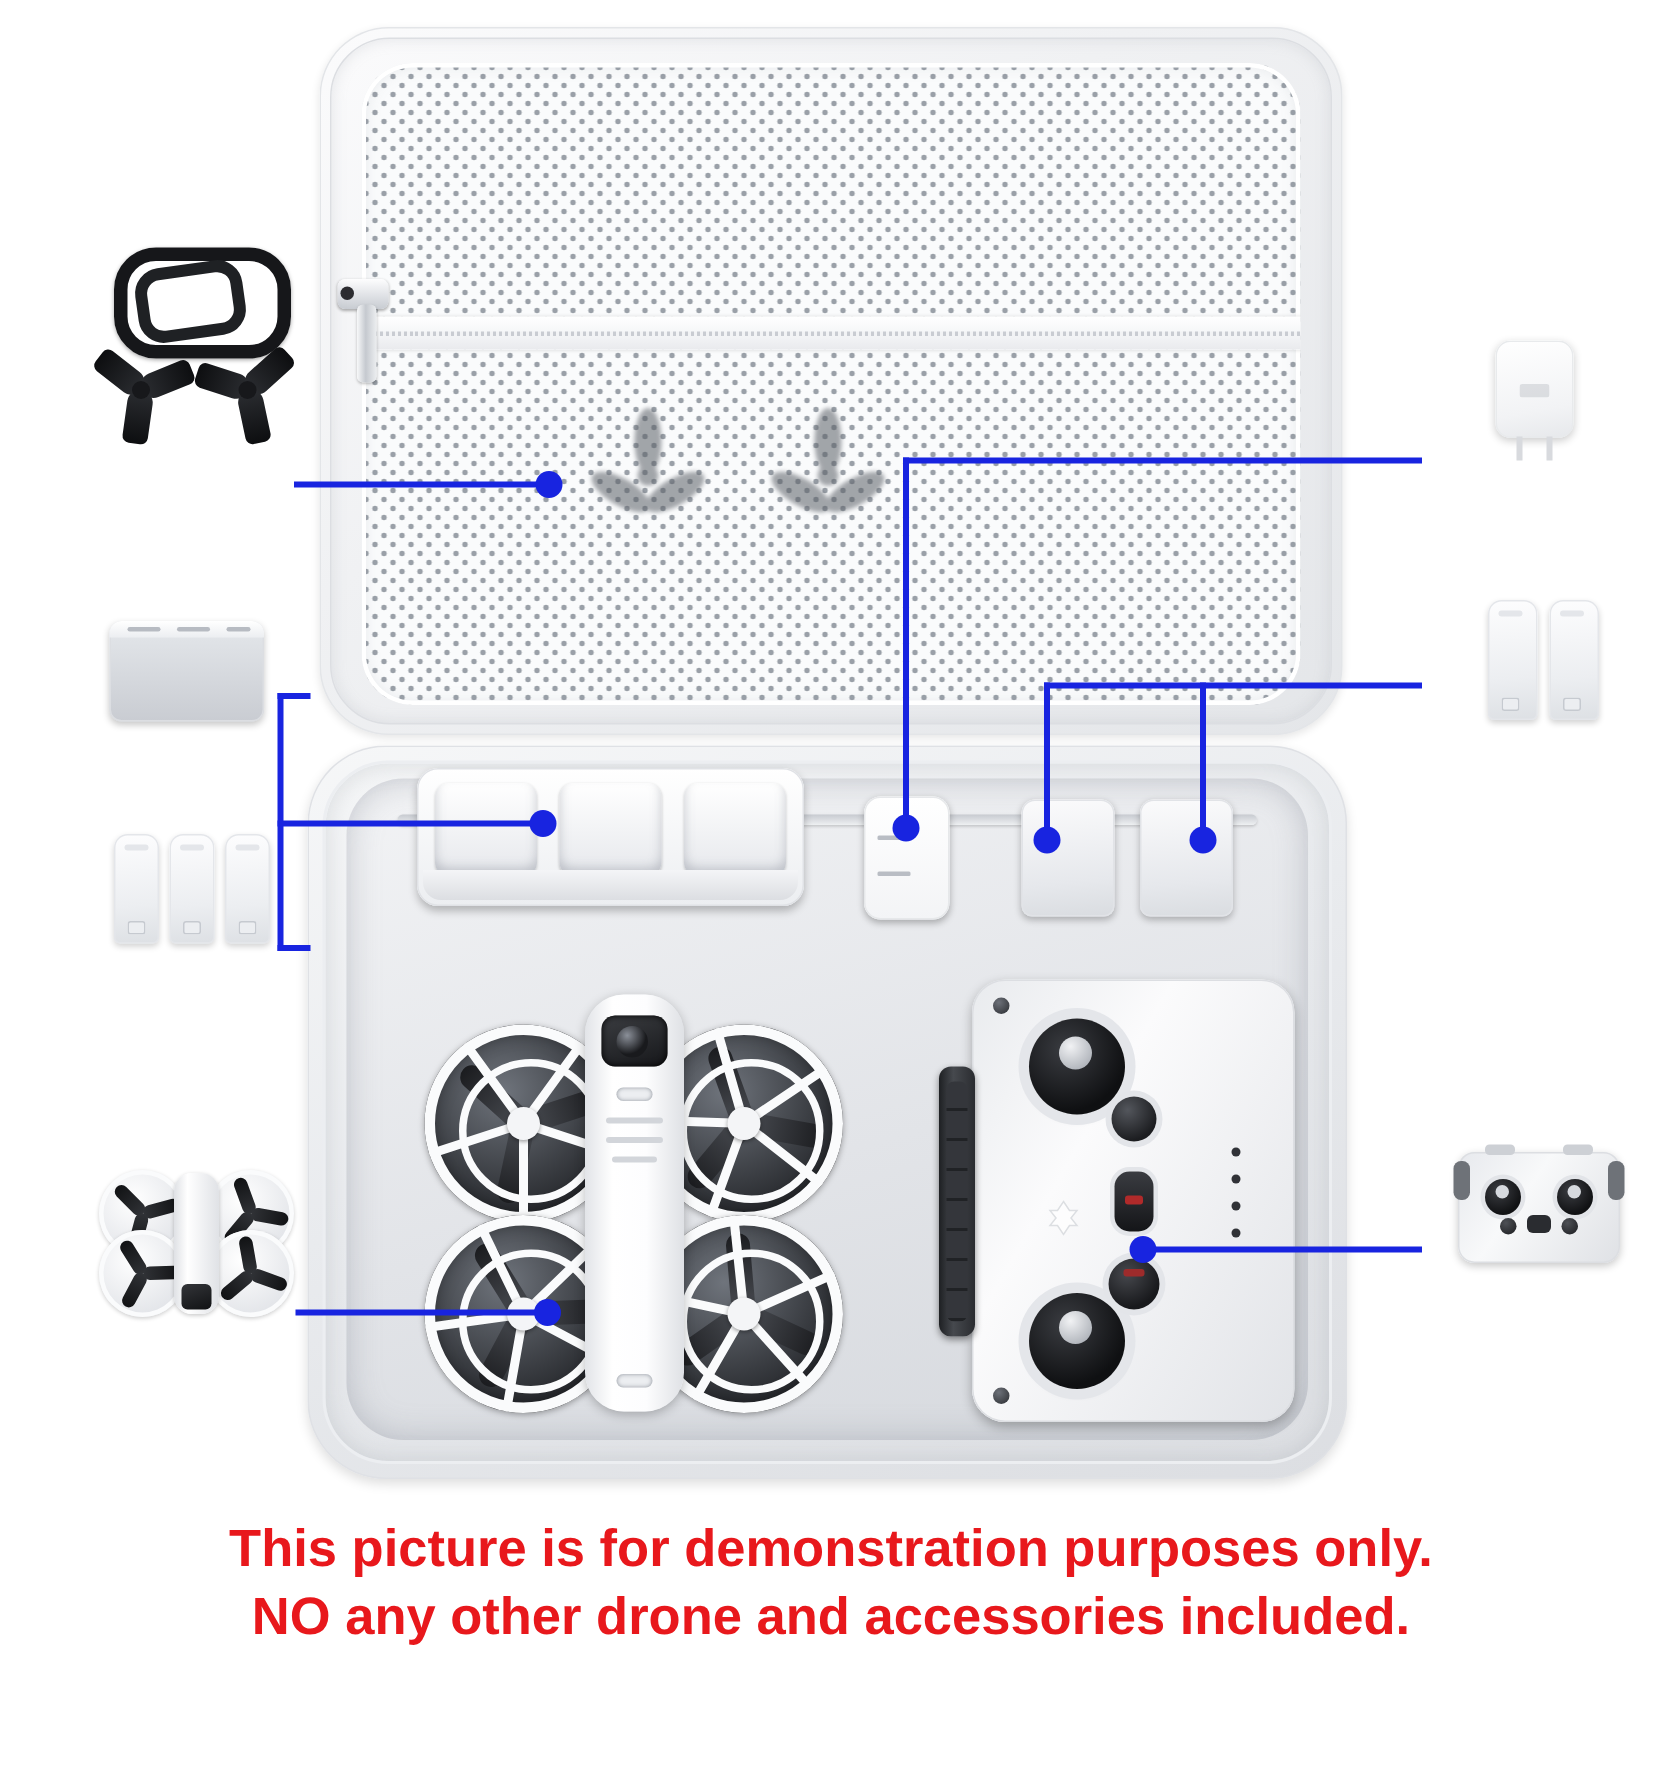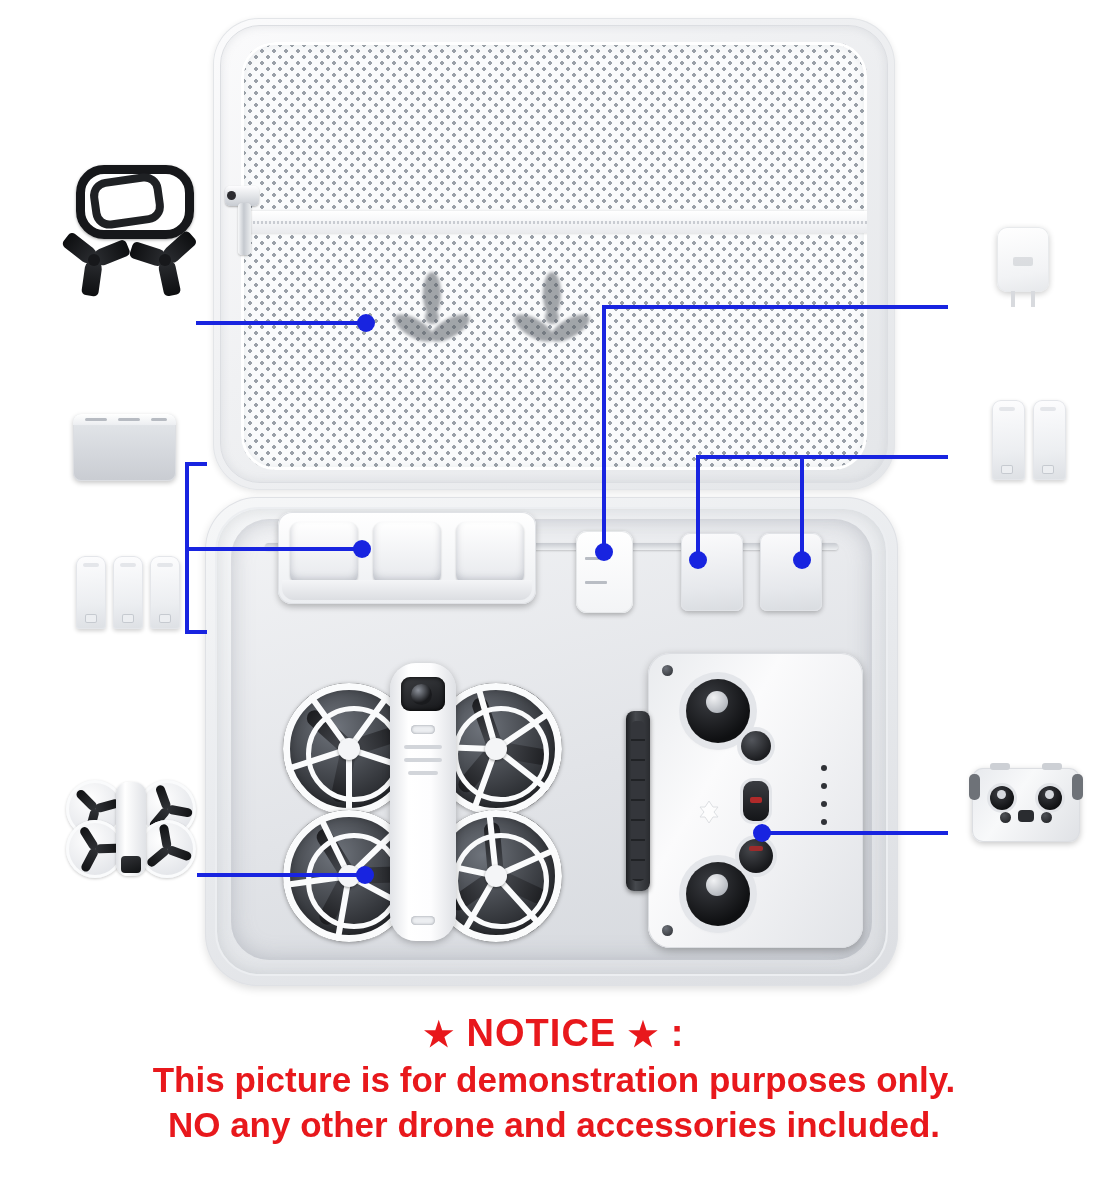--- a/index.html
+++ b/index.html
@@ -576,23 +576,17 @@
   <div class="cl cl-v" style="left:696px;top:455px;height:104px;"></div>
   <div class="cl cl-v" style="left:800px;top:455px;height:104px;"></div>
   <div class="cl cl-h" style="left:696px;top:455px;width:252px;"></div>
   <div class="dot" style="left:689px;top:551px;"></div>
   <div class="dot" style="left:793px;top:551px;"></div>
 
   <div class="cl cl-h" style="left:762px;top:831px;width:186px;"></div>
   <div class="dot" style="left:753px;top:824px;"></div>
 
   <div class="notice">
-    <div class="notice-title">
-      <span class="st">★</span>
-      <span>NOTICE</span>
-      <span class="st">★</span>
-      <span>:</span>
-    </div>
     <div class="notice-line">This picture is for demonstration purposes only.</div>
     <div class="notice-line">NO any other drone and accessories included.</div>
   </div>
 
 </div>
 
 </body></html>

